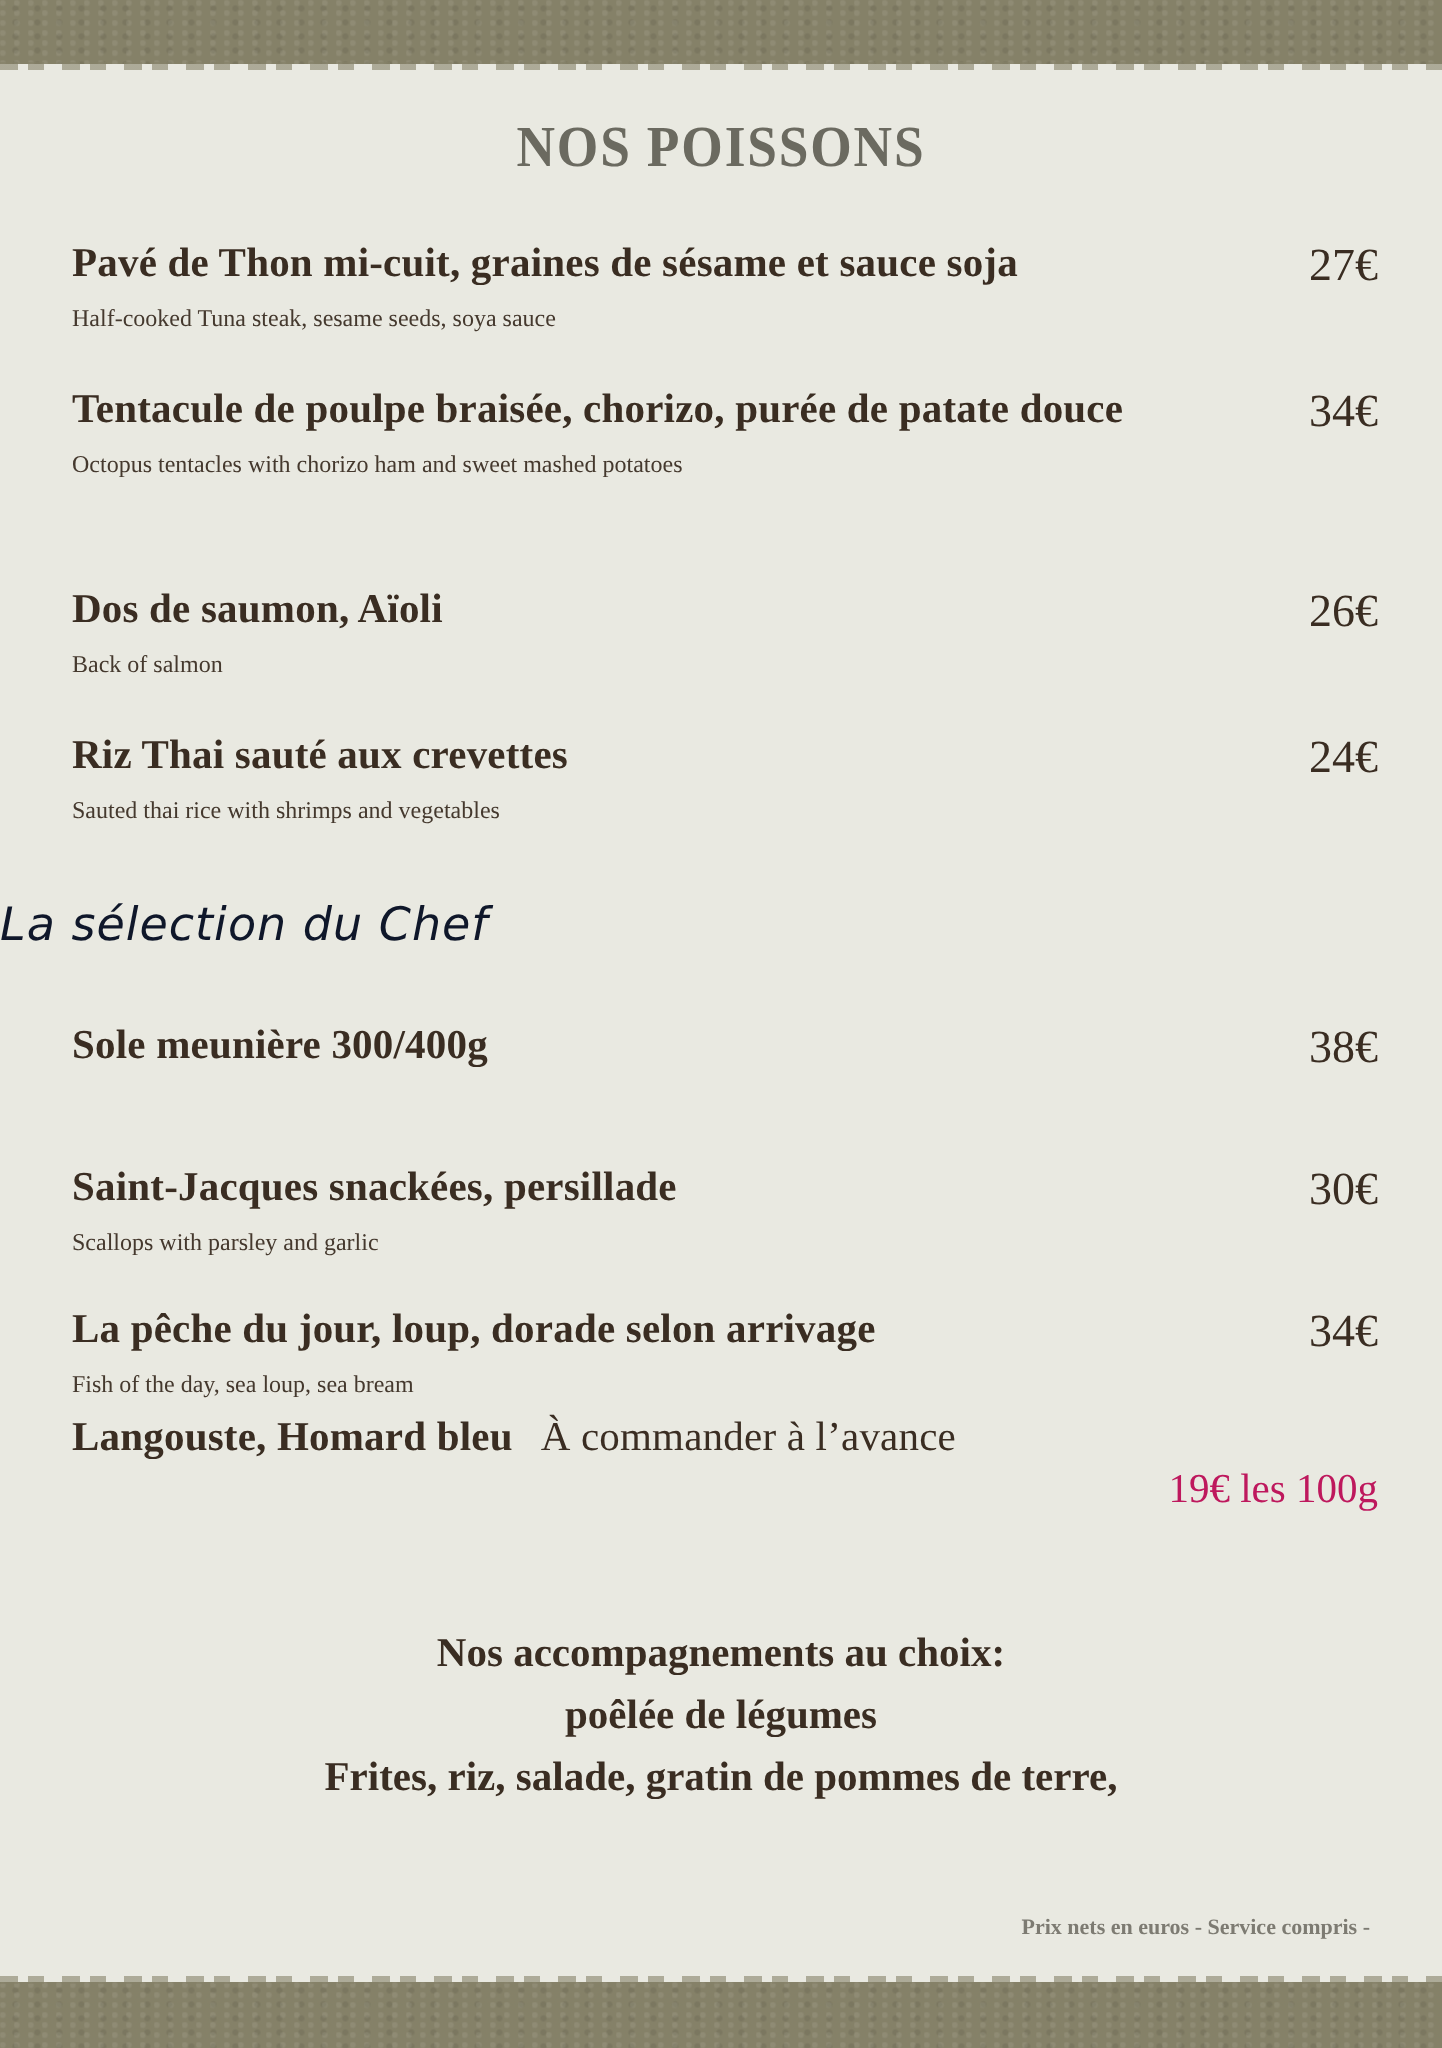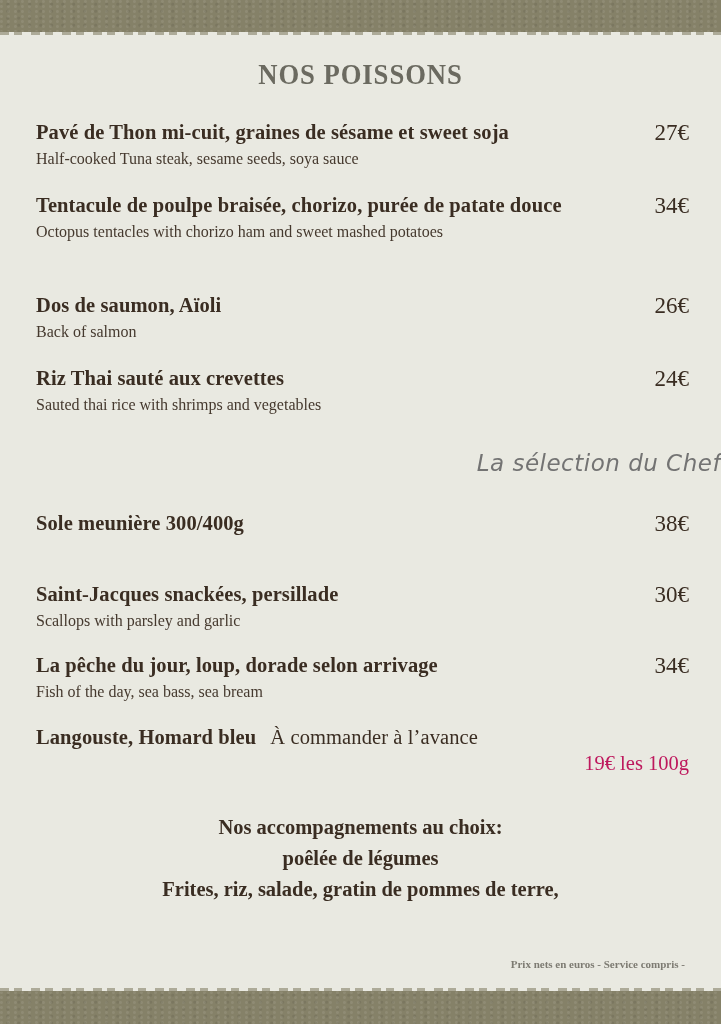--- a/index.html
+++ b/index.html
@@ -30,29 +30,29 @@
     .title {
       position: absolute; top: 58px; left: 0; right: 0; text-align: center;
       font-size: 29px; letter-spacing: 1px; color: #6b6a60; font-weight: bold;
       transform: scaleX(0.92);
     }
     .item { position: absolute; left: 36px; right: 32px; }
     .item-name {
       font-size: 20.5px; font-weight: bold; line-height: 29px; color: #3a2d22;
       width: 570px; letter-spacing: 0.1px;
     }
-    .item-desc { font-size: 16px; line-height: 24px; color: #45392e; }
+    .item-desc { font-size: 12px; line-height: 24px; color: #45392e; }
     .item-price {
       position: absolute; right: 0; top: 0; font-size: 23px; color: #3a2d22;
       line-height: 29px;
     }
     .chef-title {
-      position: absolute; top: 450px; left: 0; right: 0; text-align: right;
+      position: absolute; top: 450px; left: 0; right: 0; text-align: left;
       font-family: "DejaVu Sans", sans-serif; font-style: italic;
-      font-size: 23px; color: #737373; letter-spacing: 0.5px;
+      font-size: 23px; color: #0f172a; letter-spacing: 0.5px;
     }
     .lobster-advance { font-weight: normal; margin-left: 14px; }
     .lobster-price {
       position: absolute; right: 0; top: 26px; font-size: 20.5px; line-height: 29px; color: #be185d;
     }
     .sides {
       position: absolute; top: 812px; left: 0; right: 0; text-align: center;
       font-size: 20.5px; line-height: 31px; color: #3a2d22;
     }
     .sides div { font-weight: bold; }
@@ -62,21 +62,21 @@
     }
   </style>
 </head>
 <body>
 
 <div class="band band-top"></div>
 
 <div class="title">NOS POISSONS</div>
 
 <div class="item" style="top:118px">
-  <div class="item-name">Pavé de Thon mi-cuit, graines de sésame et sweet soja</div>
+  <div class="item-name">Pavé de Thon mi-cuit, graines de sésame et sauce soja</div>
   <div class="item-desc">Half-cooked Tuna steak, sesame seeds, soya sauce</div>
   <div class="item-price">27€</div>
 </div>
 
 <div class="item" style="top:191px">
   <div class="item-name">Tentacule de poulpe braisée, chorizo, purée de patate douce</div>
   <div class="item-desc">Octopus tentacles with chorizo ham and sweet mashed potatoes</div>
   <div class="item-price">34€</div>
 </div>
 
@@ -100,25 +100,25 @@
 </div>
 
 <div class="item" style="top:580px">
   <div class="item-name">Saint-Jacques snackées, persillade</div>
   <div class="item-desc">Scallops with parsley and garlic</div>
   <div class="item-price">30€</div>
 </div>
 
 <div class="item" style="top:651px">
   <div class="item-name">La pêche du jour, loup, dorade selon arrivage</div>
-  <div class="item-desc">Fish of the day, sea bass, sea bream</div>
+  <div class="item-desc">Fish of the day, sea loup, sea bream</div>
   <div class="item-price">34€</div>
 </div>
 
-<div class="item" style="top:723px">
+<div class="item" style="top:705px">
   <div class="item-name" style="width:auto">
     <span>Langouste, Homard bleu</span><span class="lobster-advance">À commander à l’avance</span>
   </div>
   <div class="lobster-price">19€ les 100g</div>
 </div>
 
 <div class="sides">
   <div>Nos accompagnements au choix:</div>
   <div>poêlée de légumes</div>
   <div>Frites, riz, salade, gratin de pommes de terre,</div>

